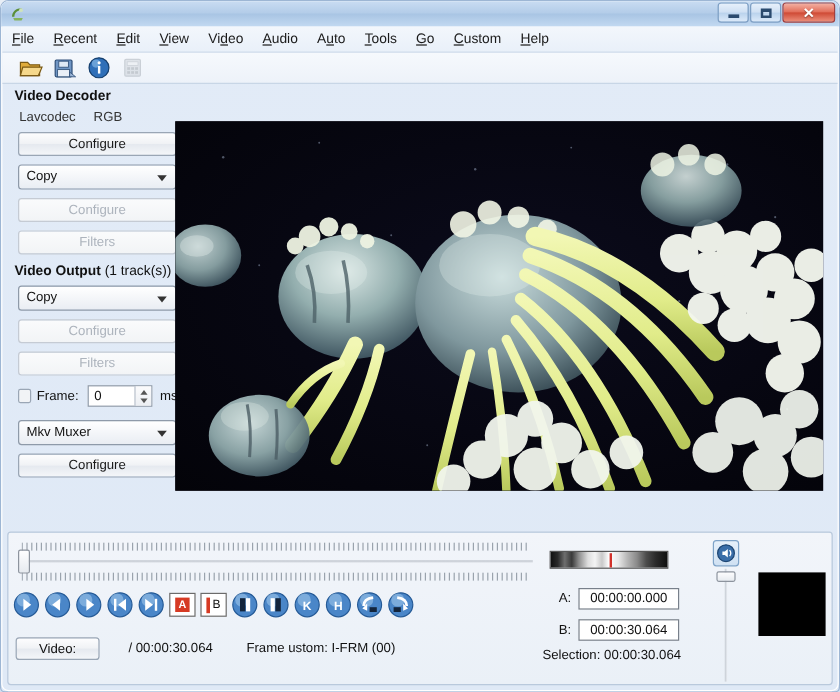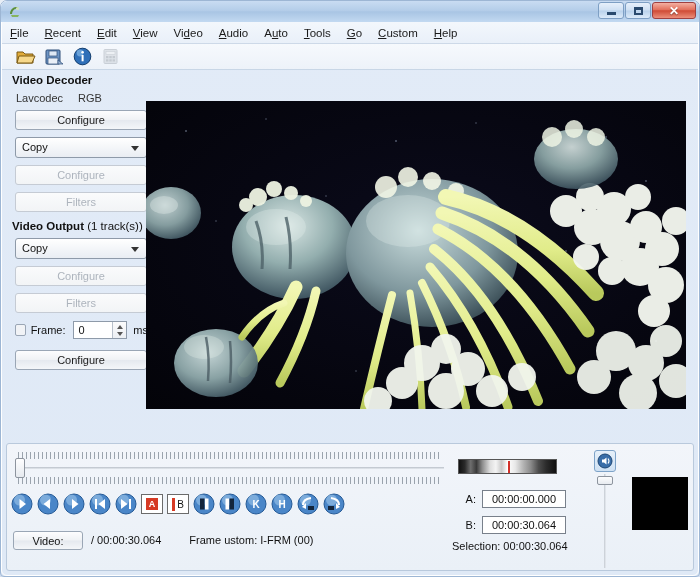--- a/index.html
+++ b/index.html
@@ -173,21 +173,21 @@
   .time-btn{
     width:70px;height:19px;border:1px solid #9aa6b5;border-radius:3px;
     font-size:11px;color:#111;text-align:center;line-height:18px;
     background:linear-gradient(to bottom,#fdfdfe 0%,#f0f2f5 48%,#e5e9ef 52%,#f4f6f9 100%);
     box-sizing:border-box;
   }
   .time-field{
     width:92px;height:18px;margin-left:12px;border:1px solid #8e9aa9;background:#fff;
     font-size:11px;color:#111;text-align:center;line-height:17px;box-sizing:border-box;
   }
-  .time-total{font-size:11px;color:#111;margin-left:8px;}
+  .time-total{font-size:11px;color:#111;margin-left:24px;}
   .frametype{font-size:11px;color:#111;margin-left:28px;}
 
   
   .strip{
     position:absolute;left:458px;top:459px;width:99px;height:15px;
     border:1px solid #555;box-sizing:border-box;overflow:hidden;
     background:linear-gradient(to right,
       #111 0%,#2a2a2a 6%,#6e6e6e 12%,#3a3a3a 18%,#8c8c8c 24%,
       #dedede 32%,#f4f4f4 38%,#c9c9c9 44%,#ffffff 50%,
       #e8e8e8 58%,#b5b5b5 66%,#8a8a8a 74%,#4c4c4c 82%,#2b2b2b 90%,#101010 100%);
@@ -330,20 +330,24 @@
       <span class="spin">
         <span class="sv">0</span>
         <span class="sbx">
           <span class="up"></span>
           <span class="dn"></span>
         </span>
       </span>
       <span class="ms-lbl">ms</span>
     </div>
 
+    <div class="combo">
+      <span class="val">Mkv Muxer</span>
+      <span class="arrow"></span>
+    </div>
     <div class="btn">Configure</div>
   </div>
 
   <div class="video">
     <svg viewBox="0 0 540 308" preserveAspectRatio="none">
       <defs>
         <radialGradient id="bell1" cx="40%" cy="35%" r="70%">
           <stop offset="0%" stop-color="#cfe0e0"></stop>
           <stop offset="55%" stop-color="#8fa9ab"></stop>
           <stop offset="100%" stop-color="#3e5560"></stop>

